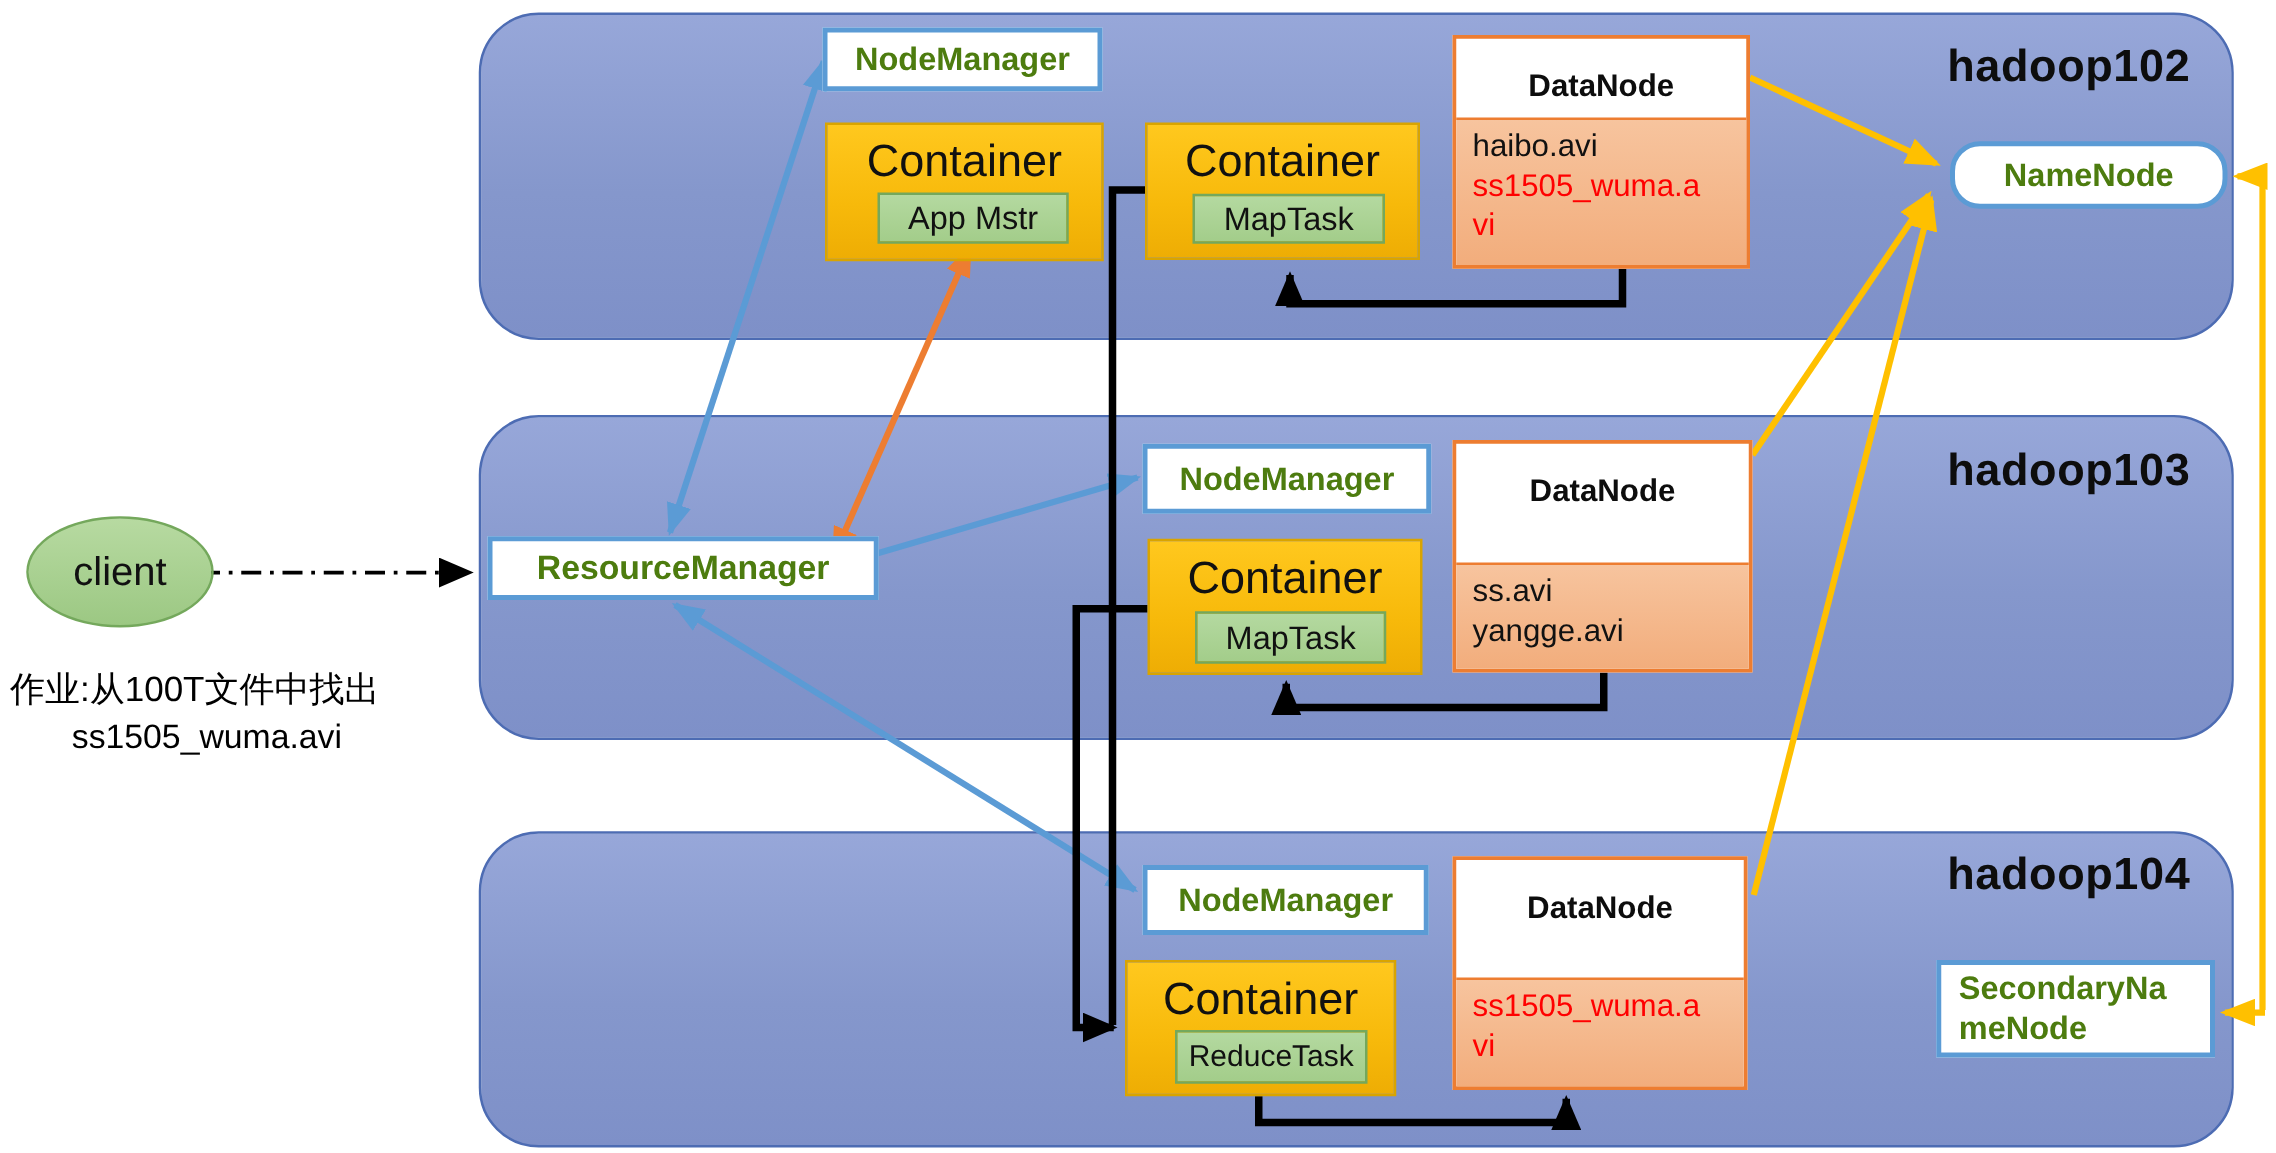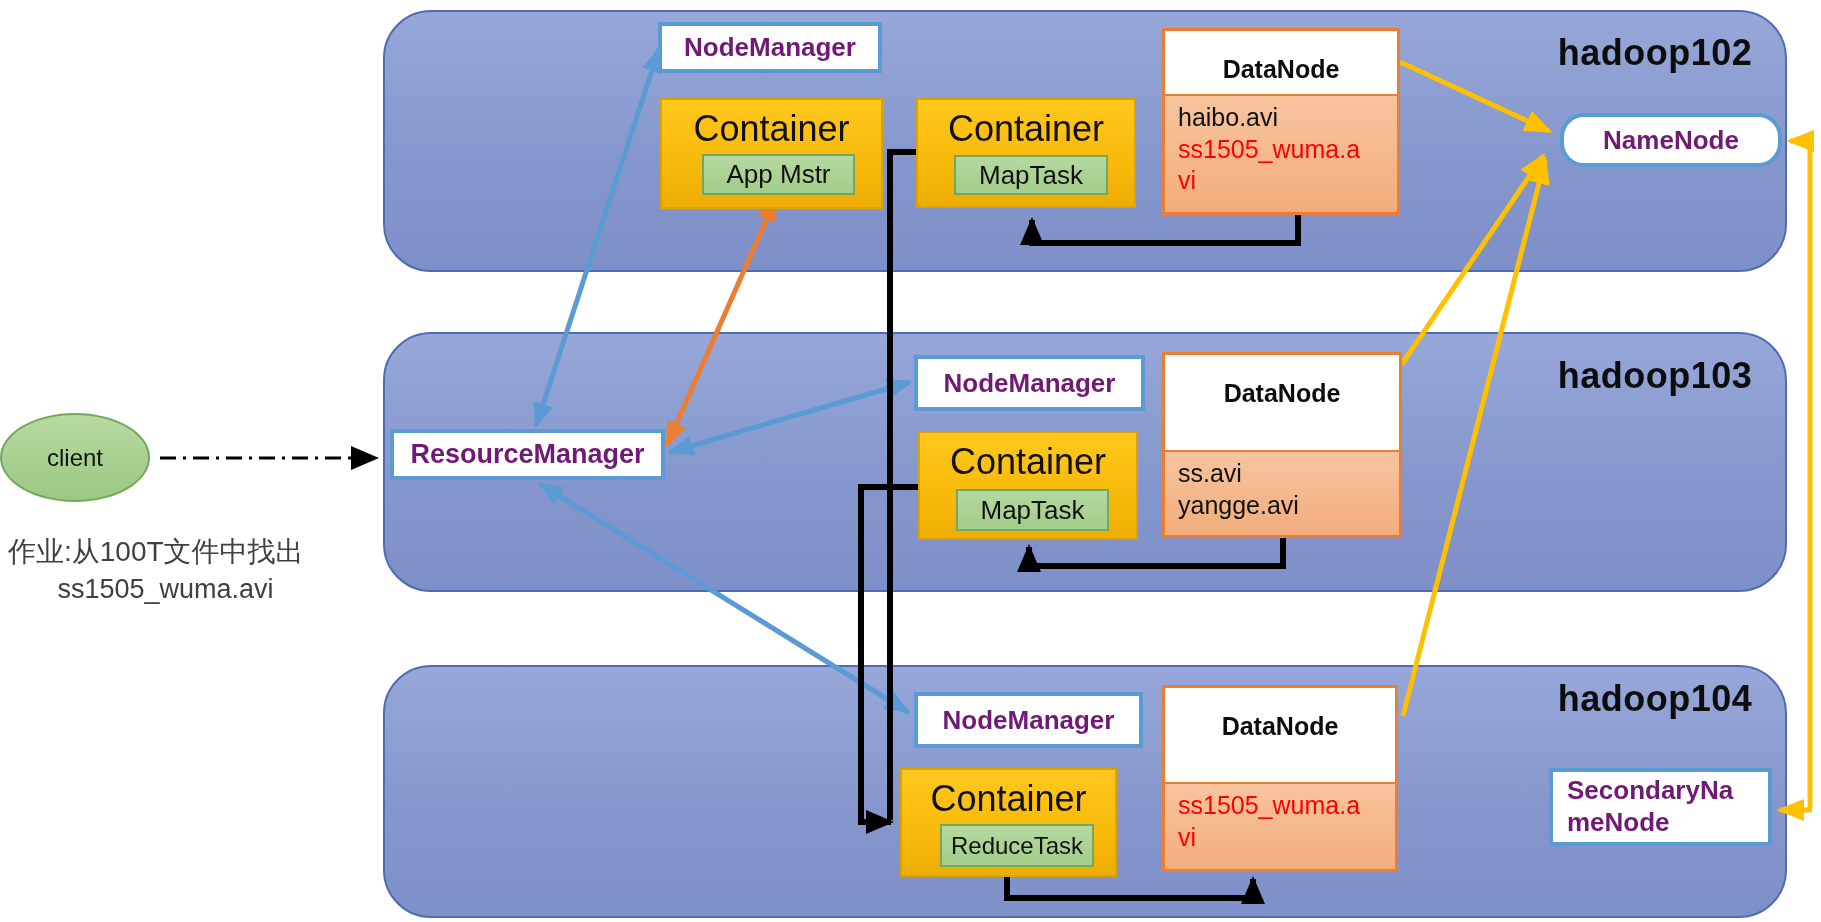--- a/index.html
+++ b/index.html
@@ -11,25 +11,25 @@
         border:2px solid #4d6cb3;box-sizing:border-box;}
   #host102{top:10px;height:262px;}
   #host103{top:332px;height:260px;}
   #host104{top:665px;height:253px;}
   .host-title{position:absolute;left:1505px;width:300px;text-align:center;
               font-size:36px;font-weight:bold;color:#0d0d0d;letter-spacing:0.5px;}
   #title102{top:32px;} #title103{top:355px;} #title104{top:678px;}
   
   .wbox{position:absolute;background:#ffffff;border:4px solid #5b9bd5;box-sizing:border-box;
         display:flex;align-items:center;justify-content:center;
-        font-weight:bold;font-size:26px;color:#701a75;}
+        font-weight:bold;font-size:26px;color:#4d7c0f;}
   #nm102{left:658px;top:22px;width:224px;height:51px;}
   #nm103{left:914px;top:355px;width:231px;height:56px;}
   #nm104{left:914px;top:692px;width:229px;height:56px;}
-  #rm{left:390px;top:429px;width:275px;height:51px;font-size:27px;}
+  #rm{left:390px;top:429px;width:313px;height:51px;font-size:27px;}
   #namenode{left:1560px;top:113px;width:222px;height:54px;border-radius:24px;}
   #snn{left:1549px;top:768px;width:223px;height:78px;align-items:center;justify-content:flex-start;}
   #snn .wrap{display:block;max-width:182px;margin-left:14px;word-break:break-all;line-height:1.22;text-align:left;}
   
   .gold{position:absolute;background:linear-gradient(180deg,#ffc81e 0%,#f7b90a 60%,#eead04 100%);
         border:2px solid #d9a400;box-sizing:border-box;text-align:center;}
   .gold .glabel{display:block;margin-top:8px;font-size:36px;color:#111;}
   .task{position:absolute;background:linear-gradient(180deg,#b4d9a0 0%,#a3cd8a 100%);
         border:2px solid #74a85c;box-sizing:border-box;display:flex;align-items:center;justify-content:center;
         font-size:26px;color:#111;}
@@ -51,25 +51,25 @@
   .dn-file{color:#111;}
   .dn-file.red{color:#ff0000;}
   .narrow{display:block;max-width:190px;word-break:break-all;}
   #dn102{left:1162px;top:28px;width:238px;height:187px;}
   #dn102 .dn-body{height:118px;}
   #dn103{left:1162px;top:352px;width:240px;height:186px;}
   #dn103 .dn-body{height:85px;}
   #dn104{left:1162px;top:685px;width:236px;height:187px;}
   #dn104 .dn-body{height:87px;}
   
-  #client{position:absolute;left:0;top:413px;width:150px;height:89px;border-radius:50%;
+  #client{position:absolute;left:21px;top:413px;width:150px;height:89px;border-radius:50%;
           background:linear-gradient(180deg,#b7daa1 0%,#9cc883 100%);border:2px solid #74a85c;
           box-sizing:border-box;display:flex;align-items:center;justify-content:center;
-          font-size:24px;color:#111;}
-  #note{position:absolute;left:8px;top:533px;width:315px;color:#404040;}
+          font-size:32px;color:#111;}
+  #note{position:absolute;left:8px;top:533px;width:315px;color:#000000;}
   #note .l1{font-size:28px;white-space:nowrap;}
   #note .l2{font-size:27px;text-align:center;margin-top:3px;}
   
   #wires{position:absolute;left:0;top:0;width:1821px;height:922px;pointer-events:none;}
 </style>
 </head>
 <body>
 
 <div id="stage">
 

